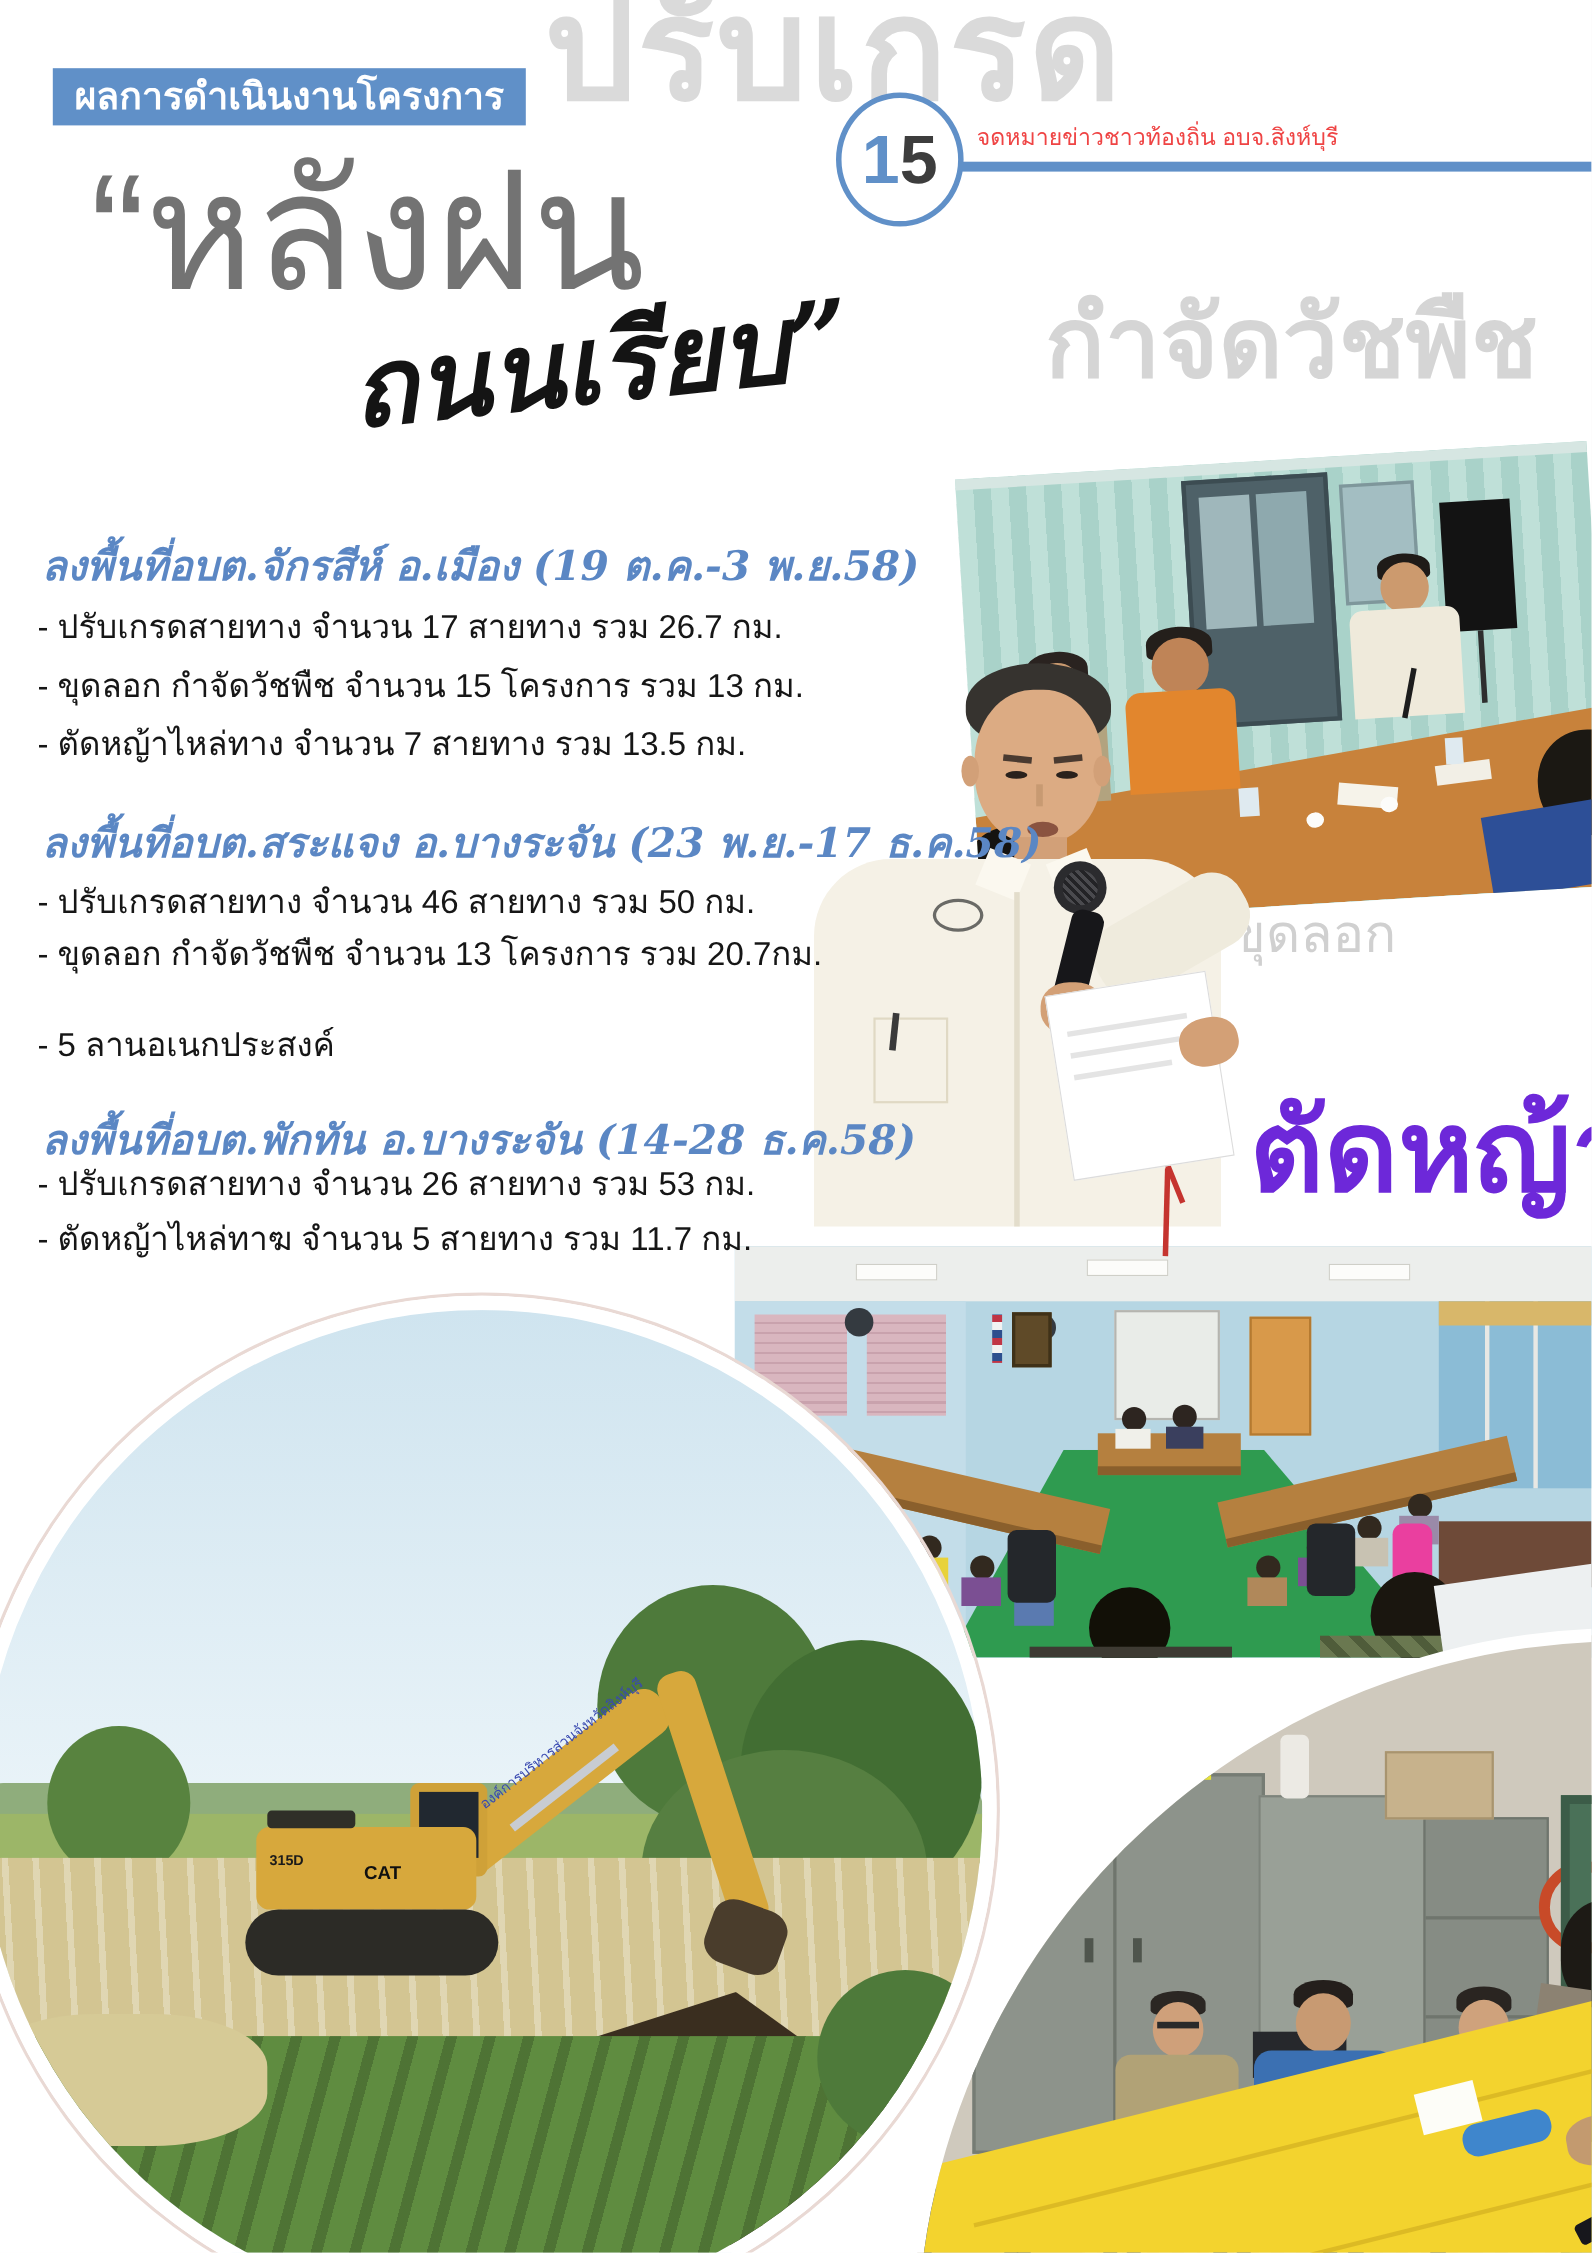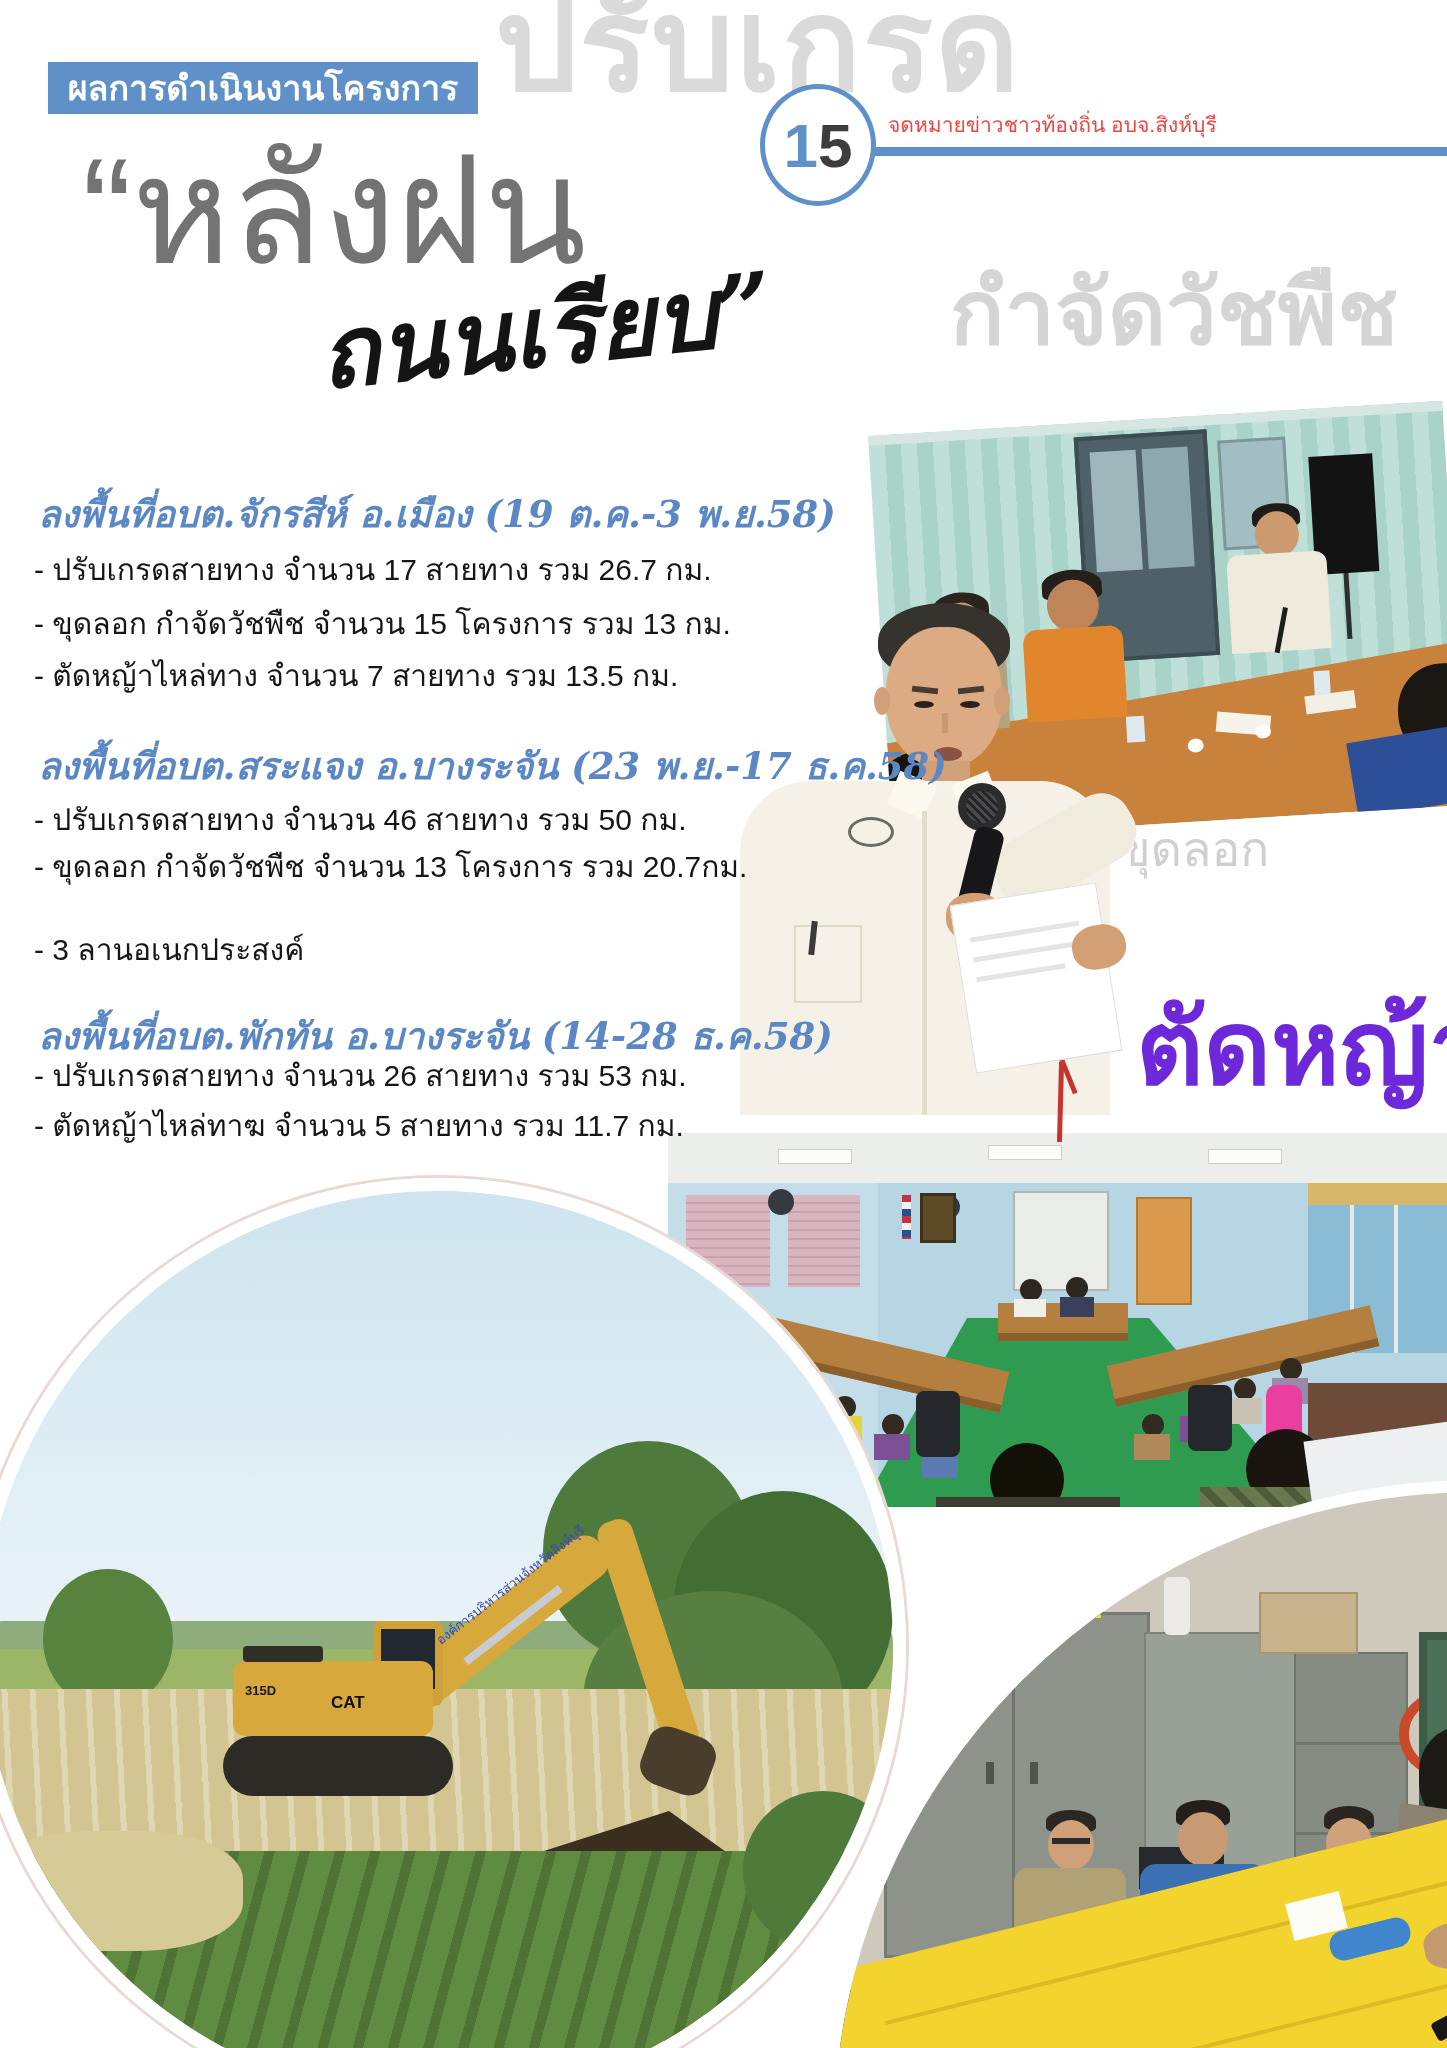--- a/index.html
+++ b/index.html
@@ -40,21 +40,21 @@
   <div class="abs hand" style="left:318px;top:252px;font-size:98px;font-weight:bold;color:#141414;transform:rotate(-6deg);z-index:7;white-space:nowrap;">ถนนเรียบ”</div>
 
   <div class="abs hand sec-h" style="left:38px;top:484px;font-size:37px;text-align:center;">ลงพื้นที่อบต.จักรสีห์ อ.เมือง (19 ต.ค.-3 พ.ย.58)</div>
   <div class="abs sec-i" style="left:34px;top:546px;">- ปรับเกรดสายทาง จำนวน 17 สายทาง รวม 26.7 กม.</div>
   <div class="abs sec-i" style="left:34px;top:600px;">- ขุดลอก กำจัดวัชพืช จำนวน 15 โครงการ รวม 13 กม.</div>
   <div class="abs sec-i" style="left:34px;top:652px;">- ตัดหญ้าไหล่ทาง จำนวน 7 สายทาง รวม 13.5 กม.</div>
 
   <div class="abs hand sec-h" style="left:38px;top:736px;font-size:37px;">ลงพื้นที่อบต.สระแจง อ.บางระจัน (23 พ.ย.-17 ธ.ค.58)</div>
   <div class="abs sec-i" style="left:34px;top:796px;">- ปรับเกรดสายทาง จำนวน 46 สายทาง รวม 50 กม.</div>
   <div class="abs sec-i" style="left:34px;top:843px;">- ขุดลอก กำจัดวัชพืช จำนวน 13 โครงการ รวม 20.7กม.</div>
-  <div class="abs sec-i" style="left:34px;top:926px;">- 3 ลานอเนกประสงค์</div>
+  <div class="abs sec-i" style="left:34px;top:926px;">- 5 ลานอเนกประสงค์</div>
 
   <div class="abs hand sec-h" style="left:38px;top:1006px;font-size:37px;">ลงพื้นที่อบต.พักทัน อ.บางระจัน (14-28 ธ.ค.58)</div>
   <div class="abs sec-i" style="left:34px;top:1052px;">- ปรับเกรดสายทาง จำนวน 26 สายทาง รวม 53 กม.</div>
   <div class="abs sec-i" style="left:34px;top:1102px;">- ตัดหญ้าไหล่ทาฆ จำนวน 5 สายทาง รวม 11.7 กม.</div>
 
   <div class="abs photo" style="left:880px;top:418px;width:575px;height:405px;transform:rotate(-3.5deg);z-index:2;
               background:repeating-linear-gradient(90deg,#bfe0d8 0 16px,#a9d2c9 16px 32px);">
     <div class="abs" style="left:0;top:0;width:575px;height:10px;background:#d6e6e2;"></div>
     <div class="abs" style="left:205px;top:14px;width:125px;height:218px;background:#4e6168;border:4px solid #3c4c52;"></div>
     <div class="abs" style="left:220px;top:30px;width:46px;height:120px;background:#9fb7bb;"></div>

